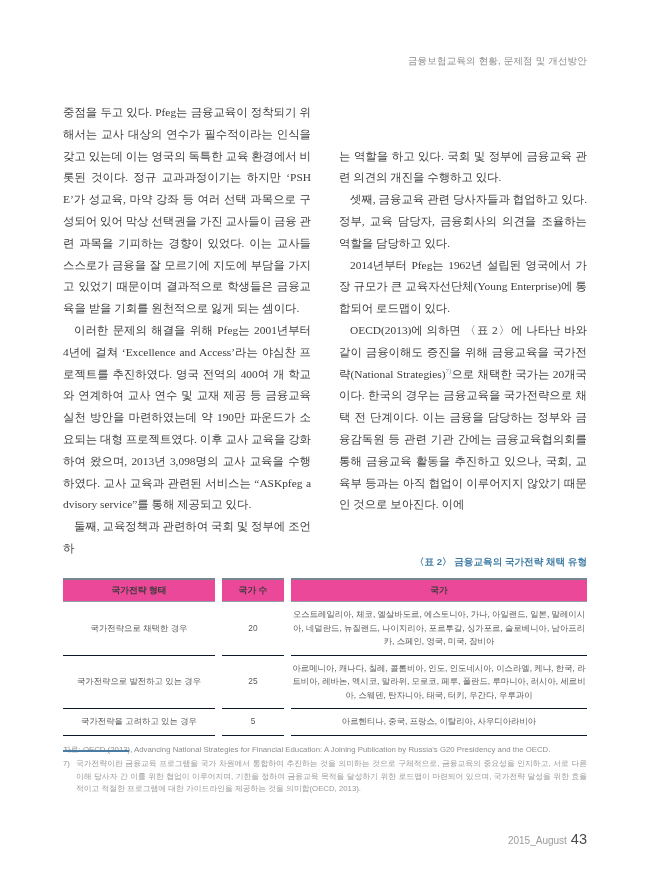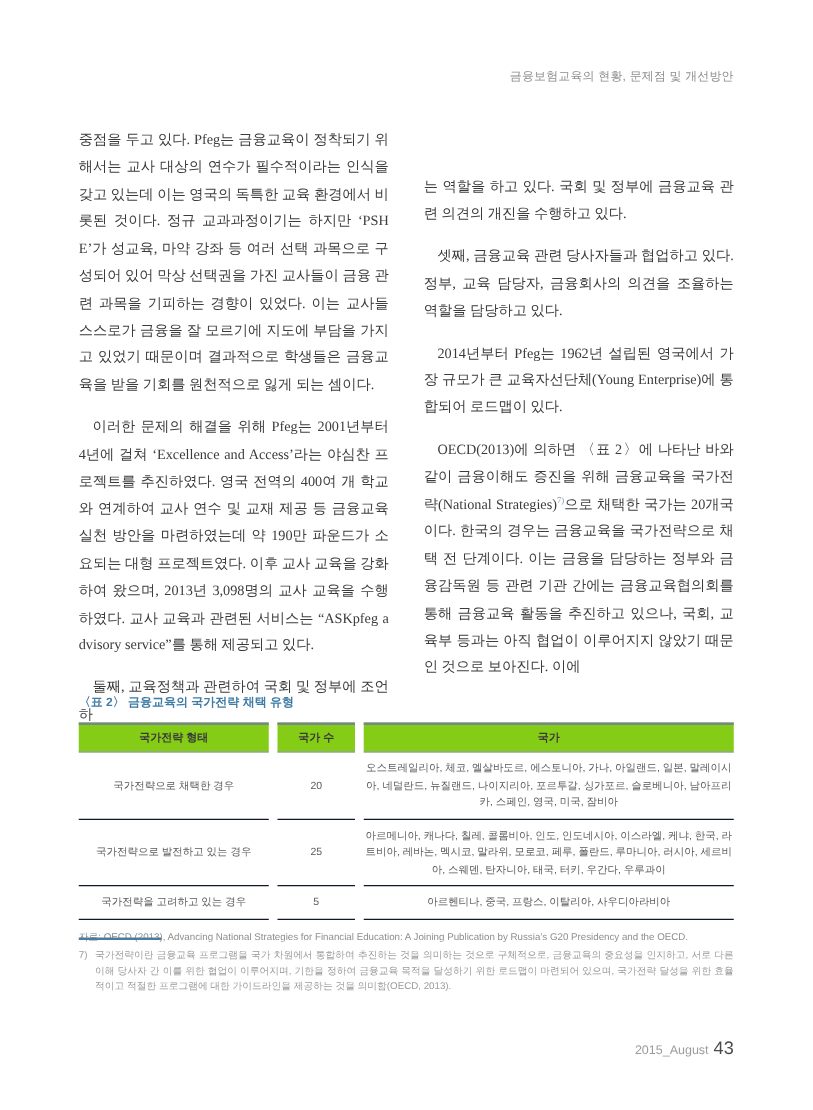--- a/index.html
+++ b/index.html
@@ -33,21 +33,21 @@
     align-items: center;
   }
   .col {
     width: 248px;
     font-size: 11.4px;
     line-height: 21.8px;
     text-align: justify;
     word-break: break-all;
   }
   .col p { margin: 0; }
-  .col p.indent { text-indent: 11px; margin-top: 12px; }
+  .col p.indent { text-indent: 11px; }
   .section-heading {
     font-family: "Liberation Serif", serif;
     font-weight: bold;
     color: #4a7ca3;
     font-size: 13.3px;
     line-height: 24px;
     margin: 24px 0 21px 0;
     text-align: left;
     text-indent: 0;
   }
@@ -59,33 +59,33 @@
     line-height: 0;
   }
   
   .table-block {
     position: absolute;
     top: 556px; left: 63px;
     width: 524px;
     font-family: "Liberation Sans", sans-serif;
   }
   .tbl-title {
-    text-align: left;
+    text-align: right;
     color: #3f7ca5;
     font-weight: bold;
     font-size: 9.6px;
     margin-bottom: 9px;
   }
   .tbl-row {
     display: grid;
     grid-template-columns: 152px 62px 1fr;
     column-gap: 7px;
   }
   .tbl-header .cell {
-    background: #84cc16;
+    background: #ec4899;
     border-top: 2px solid #77878f;
     border-bottom: 1px solid #90a0a8;
     font-weight: bold;
     color: #3a3a3a;
     font-size: 8.8px;
     padding: 5px 0 4px 0;
     text-align: center;
   }
   .tbl-body .cell {
     border-bottom: 1px solid #0f172a;

